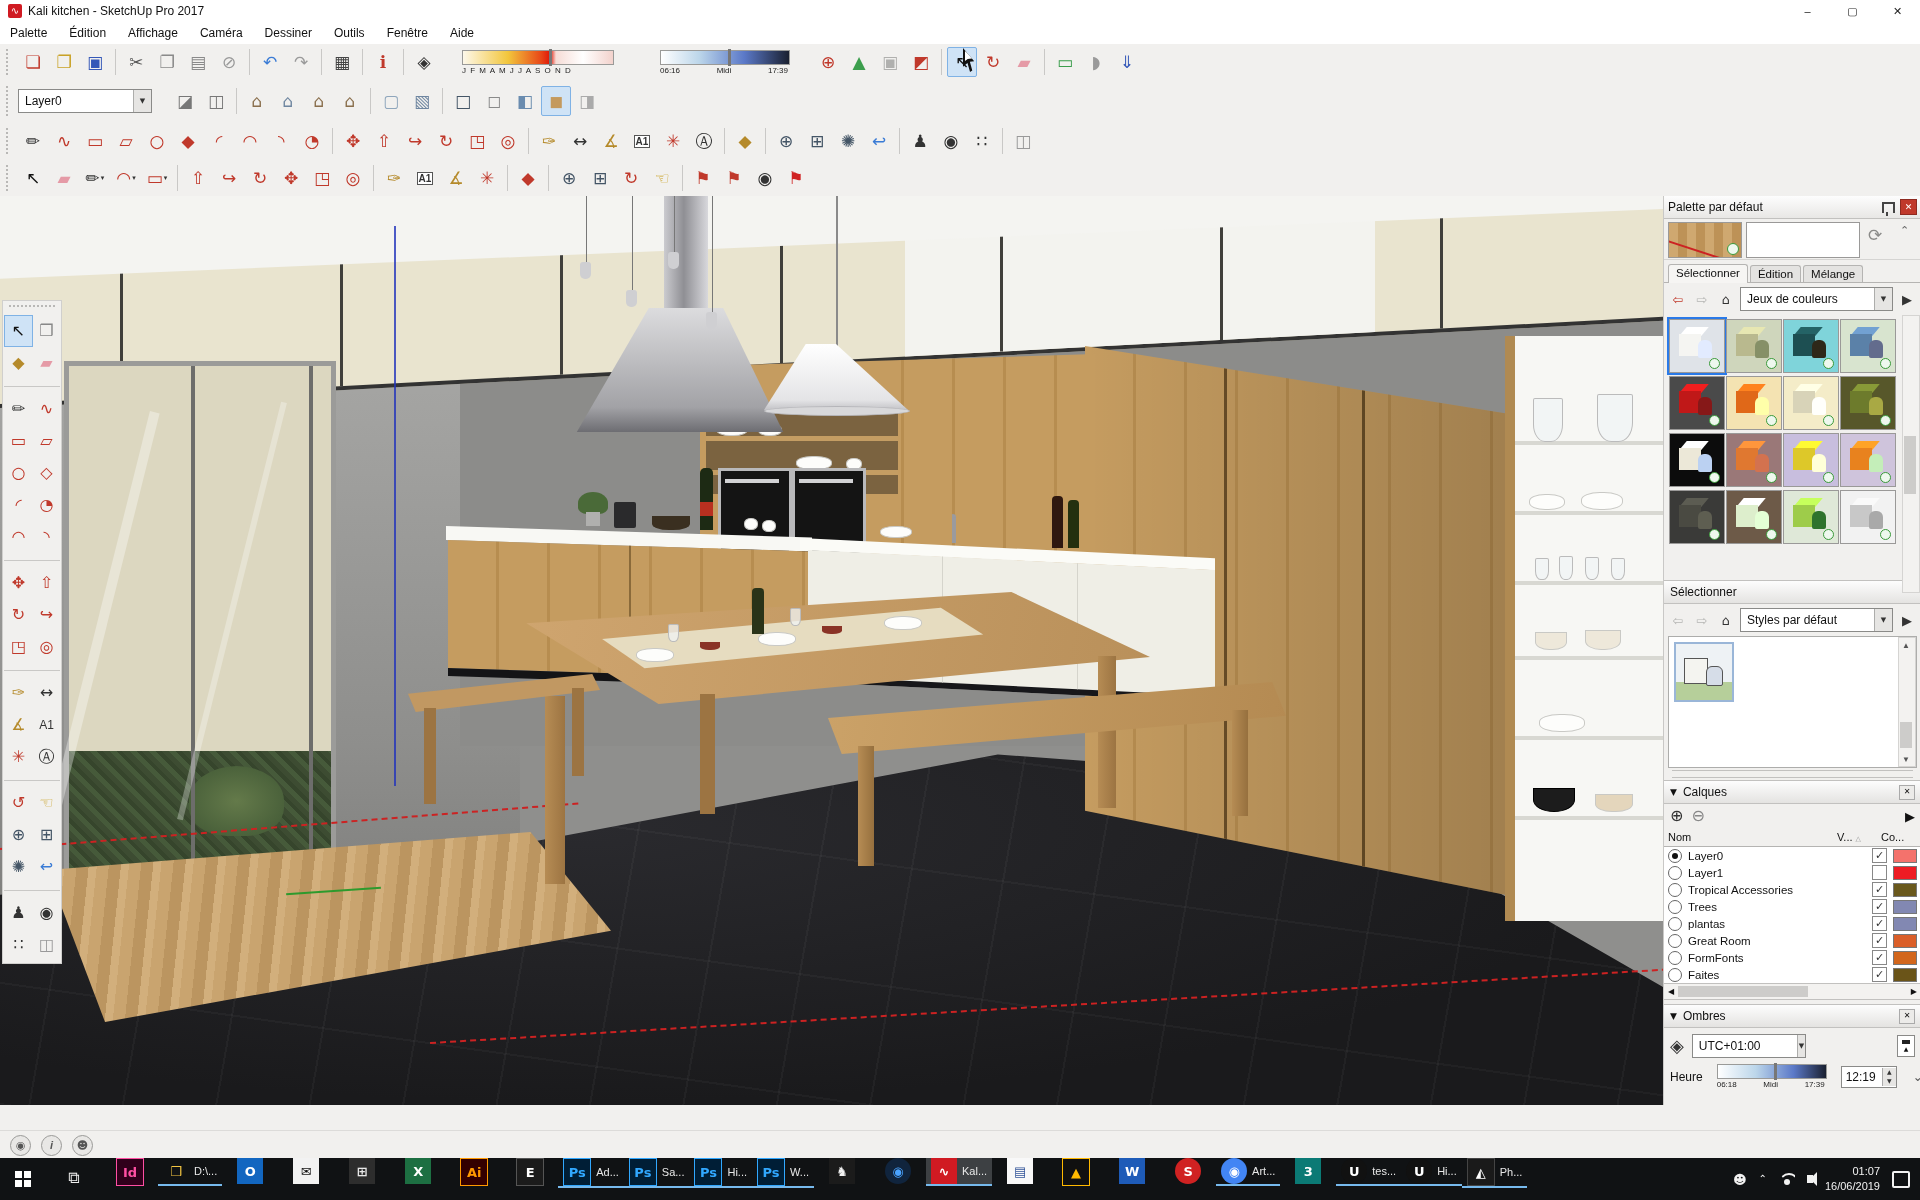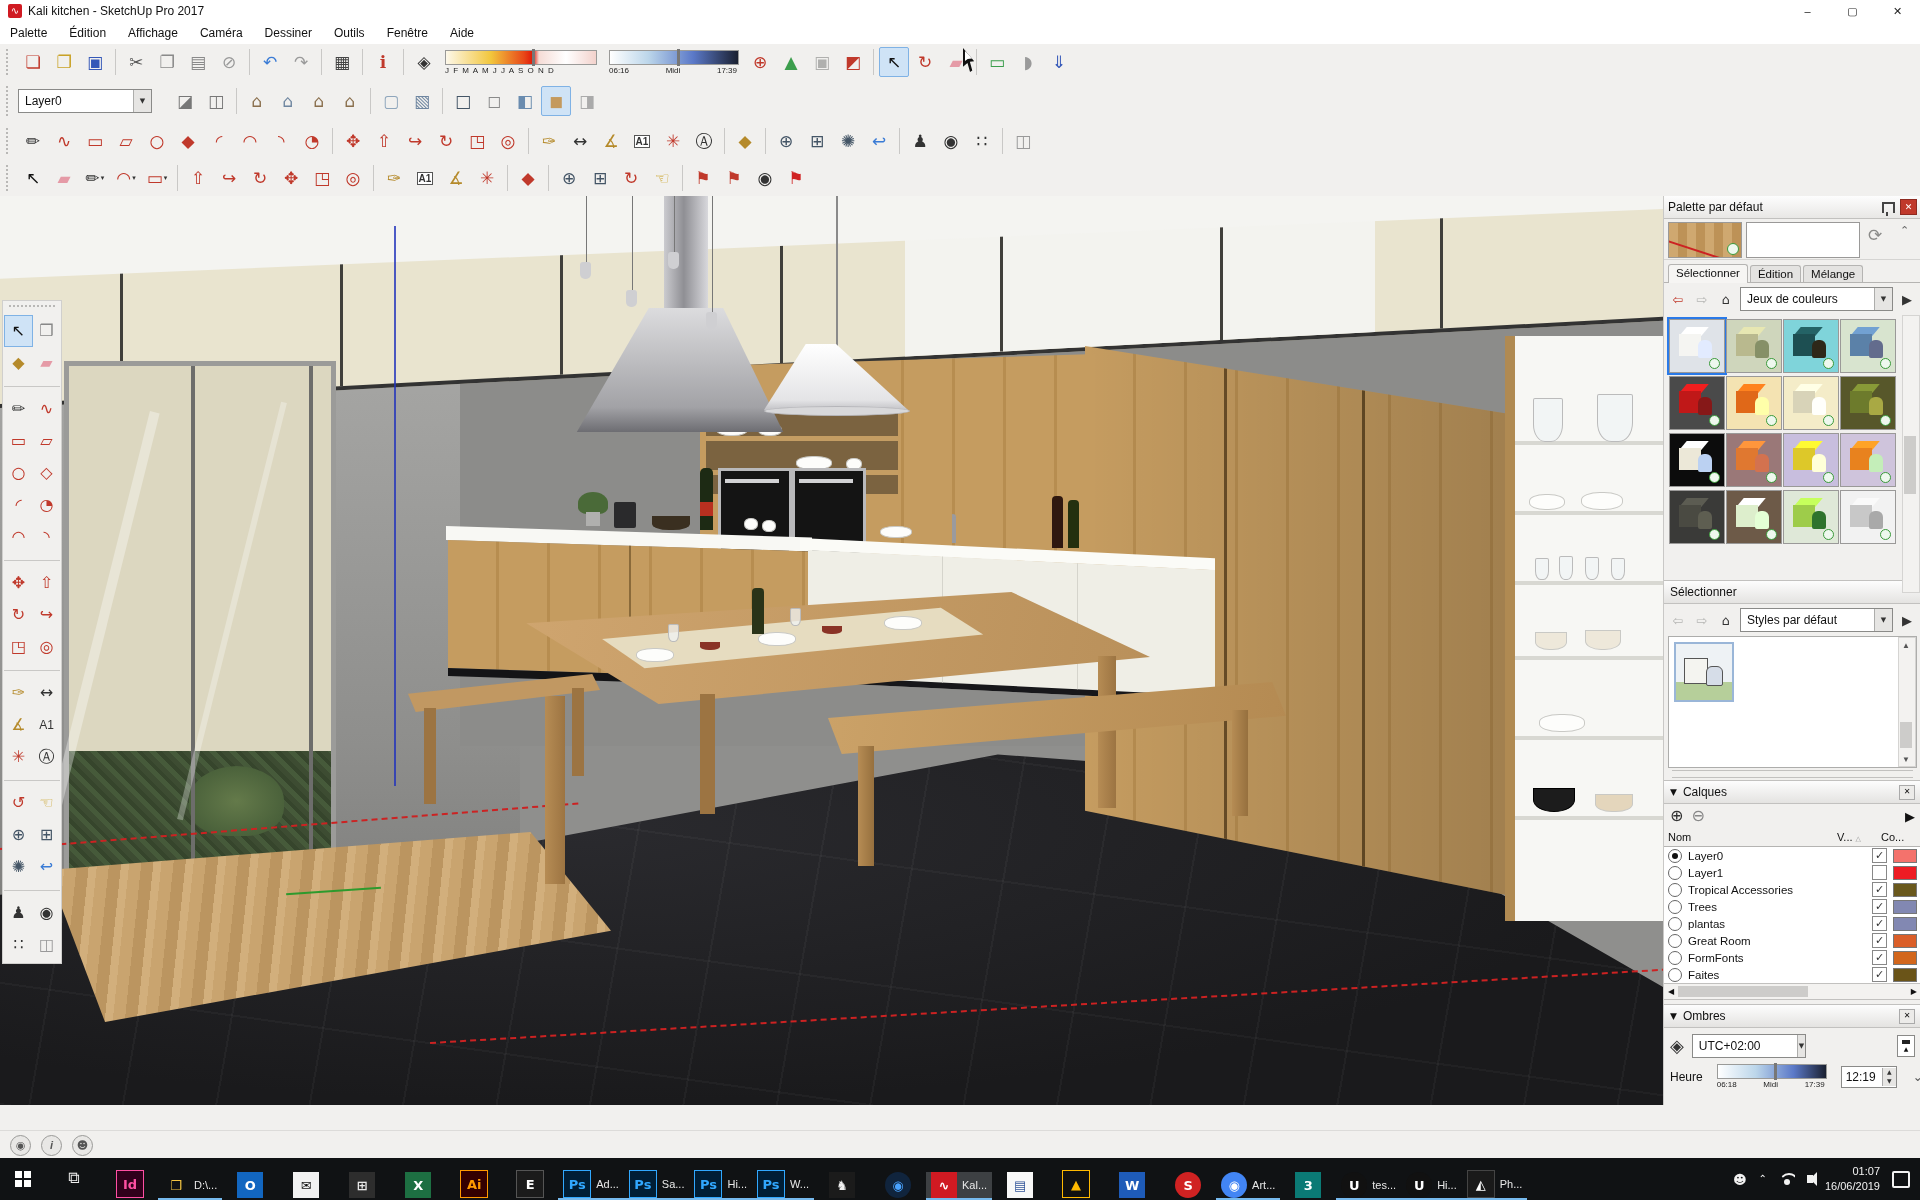--- a/index.html
+++ b/index.html
@@ -22,21 +22,21 @@
   .grip{width:5px;height:70%;border-left:2px dotted #b9b8b6;margin:0 5px 0 2px;}
   .tbtn{min-width:28px;height:28px;display:flex;align-items:center;justify-content:center;border:1px solid transparent;border-radius:2px;position:relative;}
   .tbtn .glyph{font-size:17px;}
   .tbtn.sel{background:#cfe3f6;border-color:#7fb2e5;}
   .tbtn .dd{font-size:7px;color:#333;margin-left:1px;}
   .tbtn .txt{font-size:10px;font-weight:bold;border:1px solid #555;padding:0 1px;background:#fff;}
   .tb-sep{width:1px;height:26px;background:#c9c8c6;margin:0 4px;flex:none;}
   .combo{display:flex;border:1px solid #8a8a88;background:#fff;height:22px;align-items:center;}
   .combo .cv{padding:0 6px;min-width:92px;font-size:12px;}
   .combo .ca{width:17px;height:100%;background:#e6e5e3;border-left:1px solid #adadab;display:flex;align-items:center;justify-content:center;font-size:7px;color:#333;}
-  .slider-block{display:flex;flex-direction:column;margin:0 6px;}
+  .slider-block{display:flex;flex-direction:column;margin:0 23px;}
   .slider-bar{height:13px;border:1px solid #9a9a98;position:relative;}
   .slider-bar .thumbm{position:absolute;top:-2px;width:3px;height:17px;background:#777;}
   .slider-lbl{font-size:8px;letter-spacing:1px;color:#222;margin-top:1px;white-space:nowrap;}
   .slider-lbl3{display:flex;justify-content:space-between;font-size:8px;color:#222;margin-top:1px;}
   
   #cursor{position:absolute;left:963px;top:48px;width:16px;height:24px;z-index:60;
     clip-path:polygon(0 0,0 78%,28% 62%,44% 100%,58% 94%,43% 57%,70% 55%);background:#111;}
   #cursor:after{content:"";position:absolute;left:2px;top:3px;width:9px;height:14px;background:#fff;clip-path:polygon(0 0,0 72%,30% 58%,100% 52%);}
   
   #left-palette{position:absolute;left:2px;top:300px;width:58px;background:#f1f0ee;border:1px solid #d0cfcd;z-index:30;padding:4px 0 2px;}
@@ -981,21 +981,21 @@
     </div>
 
     <div class="sec-head" style="margin-top:4px">
       <span class="glyph" style="font-size:9px">▼</span>
       <span style="flex:1">Ombres</span>
       <span class="glyph" style="border:1px solid #aaa;width:14px;height:13px;font-size:8px;display:flex;align-items:center;justify-content:center;background:#ecebe9">✕</span>
     </div>
     <div style="display:flex;align-items:center;gap:8px;padding:6px 6px 2px">
       <span class="glyph" style="font-size:18px;color:#333">◈</span>
       <div class="combo" style="width:112px">
-        <div class="cv" style="flex:1">UTC+02:00</div>
+        <div class="cv" style="flex:1">UTC+01:00</div>
         <div class="ca glyph">▼</div>
       </div>
       <span style="flex:1"></span>
       <span style="width:16px;height:20px;border:1px solid #8a8a88;background:#fff;display:flex;flex-direction:column;align-items:center;justify-content:center;gap:2px">
         <i style="width:8px;height:4px;background:#222;display:block"></i>
           <i class="glyph" style="font-size:6px;font-style:normal">▲</i>
       </span>
     </div>
     <div style="display:flex;align-items:center;gap:14px;padding:4px 6px">
       <span>Heure</span>
@@ -1032,21 +1032,21 @@
         <div class="wgrid">
           <i></i>
           <i></i>
           <i></i>
           <i></i>
         </div>
       </div>
     <div class="app">
         <span class="glyph" style="font-size:16px;color:#eee">⧉</span>
       </div>
-    <div id="tb-apps" style="display:flex;align-items:flex-end">
+    <div id="tb-apps" style="display:flex;align-items:flex-start">
         <div class="app">
           <div class="tile glyph" style="color: rgb(255, 79, 163); background: rgb(48, 0, 27); border: 1px solid rgb(255, 79, 163);">Id</div>
         </div>
         <div class="app run">
           <div class="tile glyph" style="color: rgb(244, 197, 66); background: transparent;">❒</div>
           <span class="lbl">D:\...</span>
         </div>
         <div class="app">
           <div class="tile glyph" style="color: rgb(255, 255, 255); background: rgb(18, 102, 192);">O</div>
         </div>

